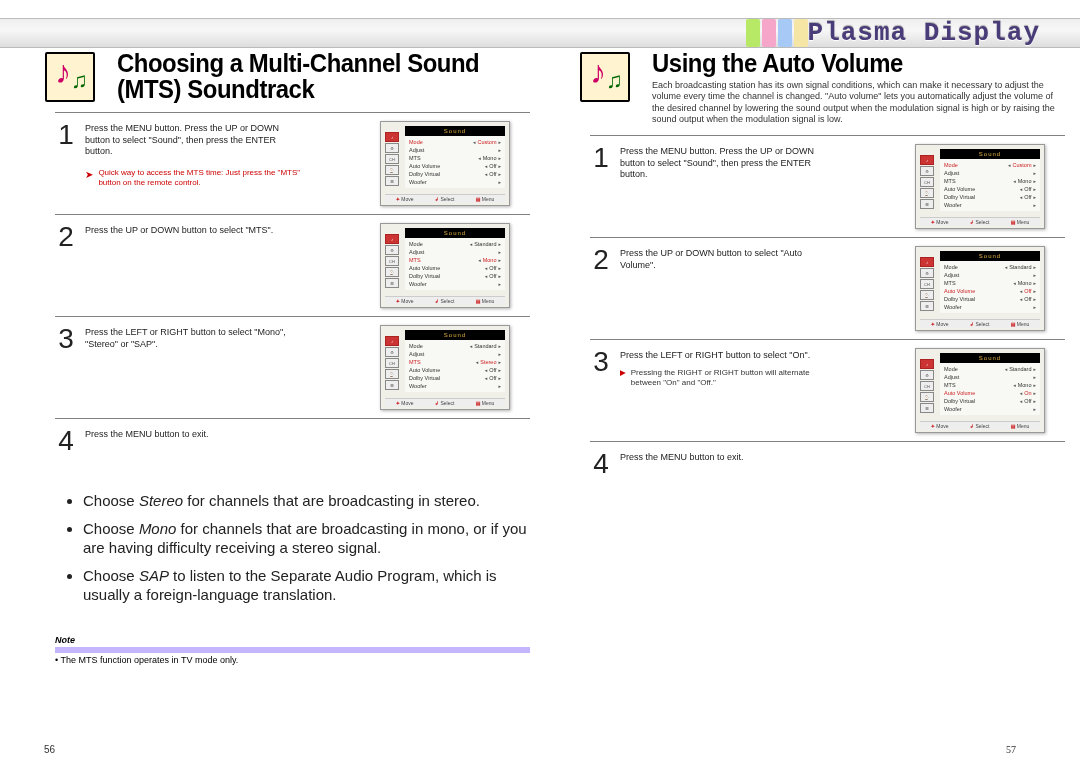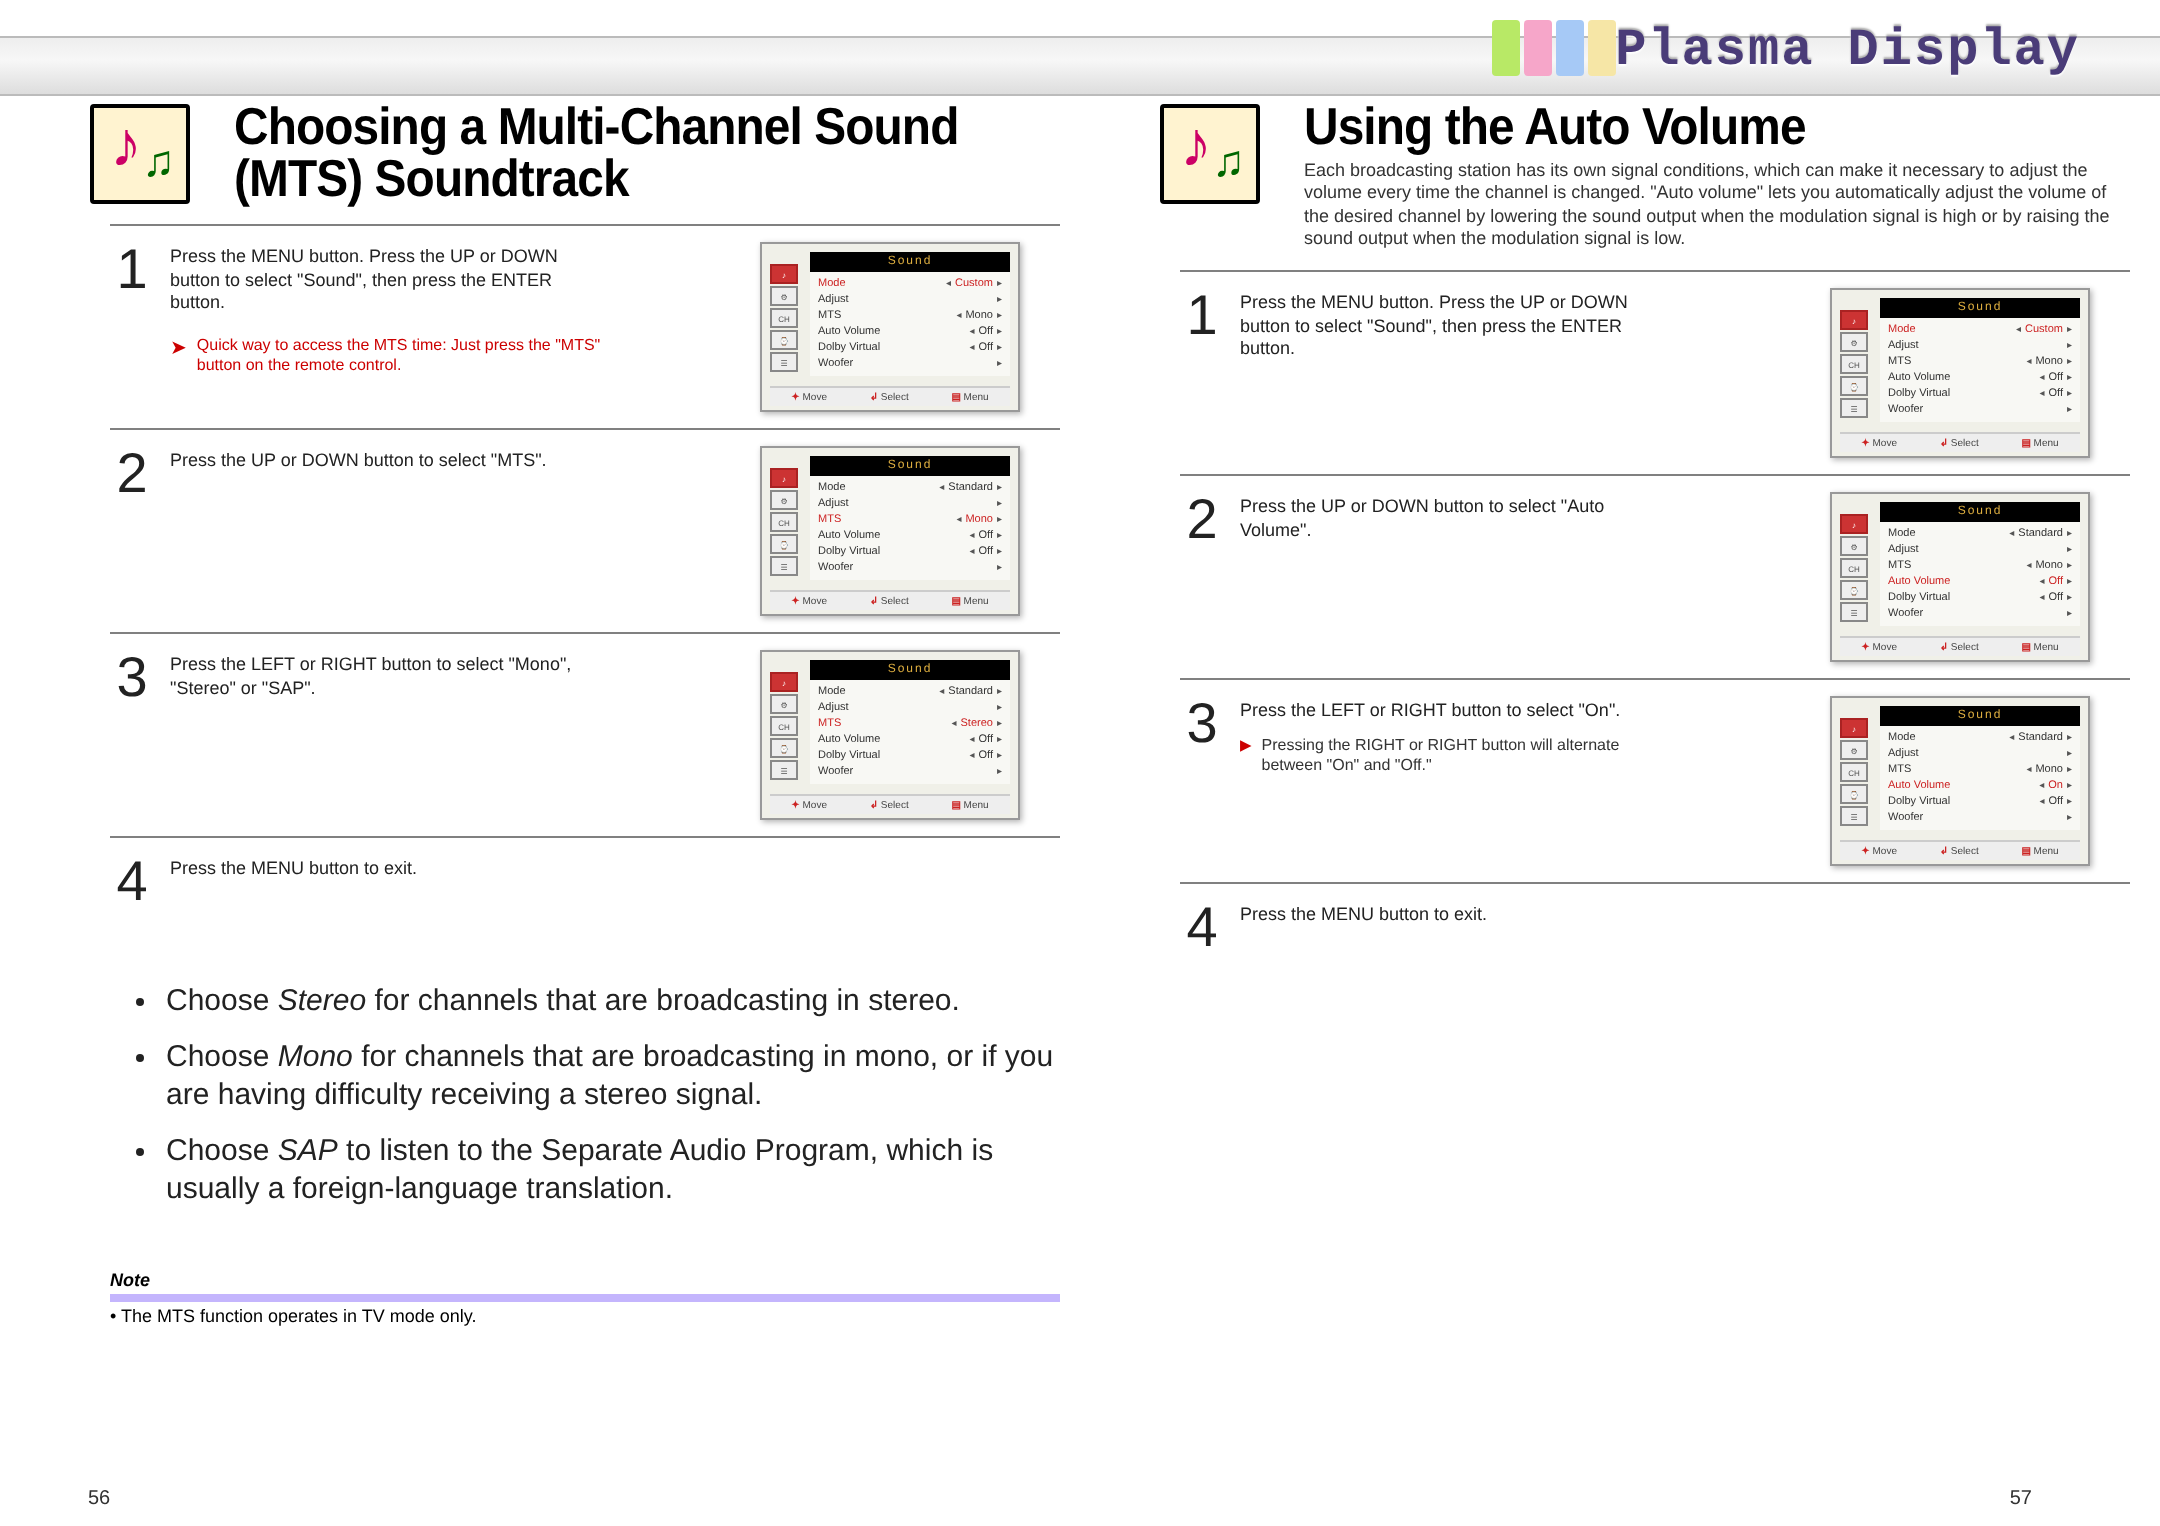--- a/index.html
+++ b/index.html
@@ -17,21 +17,21 @@
     height: 30px;
     background: linear-gradient(to bottom, #eee 0%, #f7f7f7 40%, #ddd 100%);
     border-top: 1px solid #bbb;
     border-bottom: 1px solid #bbb;
   }
   .plasma {
     position: absolute;
     right: 40px; top: 10px;
     height: 45px;
     display: flex;
-    align-items: flex-start;
+    align-items: center;
   }
   .plasma-tiles {
     display: flex;
     gap: 2px;
   }
   .plasma-tiles span {
     width: 14px; height: 28px;
     border-radius: 2px;
   }
   .pt1 { background: #b8e966; }
@@ -214,32 +214,32 @@
     line-height: 1.3;
     list-style: disc;
   }
   .note-block {
     margin-top: 30px;
     font-size: 9px;
   }
   .note-block .note-label {
     font-weight: bold;
     font-style: italic;
-    border-bottom: 4px solid #c4b5fd;
+    border-bottom: 6px solid #c4b5fd;
     padding-bottom: 2px;
     margin-bottom: 2px;
   }
   .pagenum {
     position: absolute;
     bottom: 8px;
     font-size: 10px;
     color: #333;
   }
   .pagenum.left { left: 44px; }
-  .pagenum.right { right: 64px; }
+  .pagenum.right { right: 64px; font-family: Liberation Serif, serif; }
 </style>
 </head>
 <body>
 
 <div class="topbar"></div>
 <div class="plasma">
   <div class="plasma-tiles">
     <span class="pt1"></span>
       <span class="pt2"></span>
       <span class="pt3"></span>

